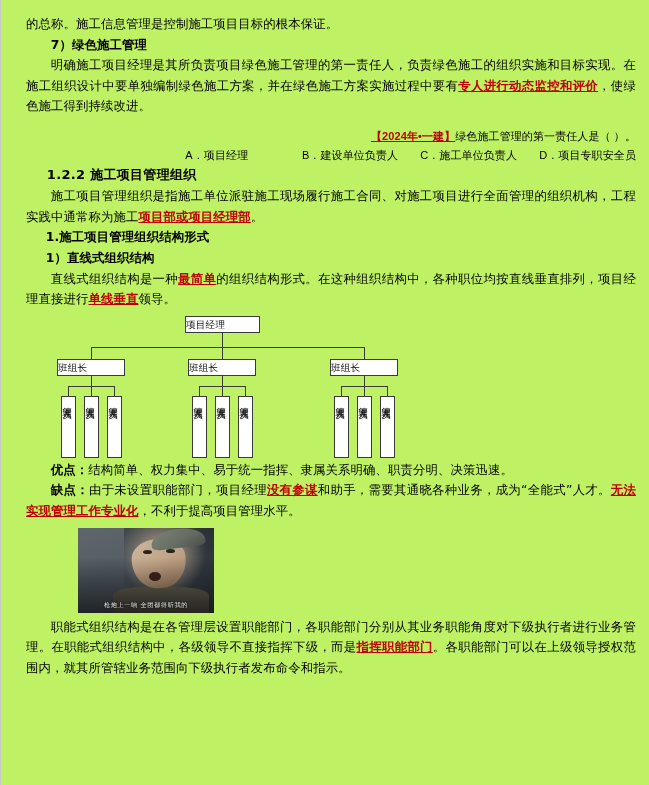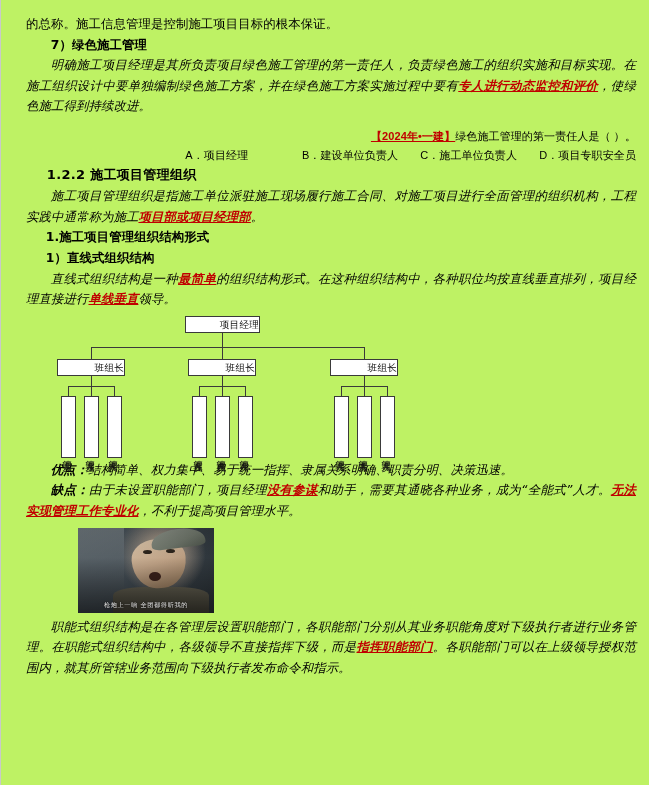--- a/index.html
+++ b/index.html
@@ -35,21 +35,20 @@
   p {
     margin: 0;
     font-size: 12.4px;
     line-height: 20.6px;
     text-align: justify;
     text-justify: inter-ideograph;
     letter-spacing: 0.1px;
   }
   .body-p {
     text-indent: 2em;
-    font-style: italic;
   }
   .flow-p {
     text-indent: 0;
   }
   .bold-head {
     font-weight: bold;
     text-indent: 2em;
     margin: 0;
     font-size: 12.4px;
     line-height: 20.6px;
@@ -127,21 +126,21 @@
     height: 142px;
   }
   .node {
     position: absolute;
     border: 1px solid #3a3a3a;
     background: #ffffff;
     box-sizing: border-box;
     font-size: 9.5px;
     line-height: 1.05;
     color: #111;
-    text-align: right;
+    text-align: left;
     letter-spacing: 0.2px;
   }
   .node.h {
     height: 17px;
     line-height: 15px;
     font-size: 9.6px;
   }
   .node.v {
     width: 15px;
     height: 62px;

